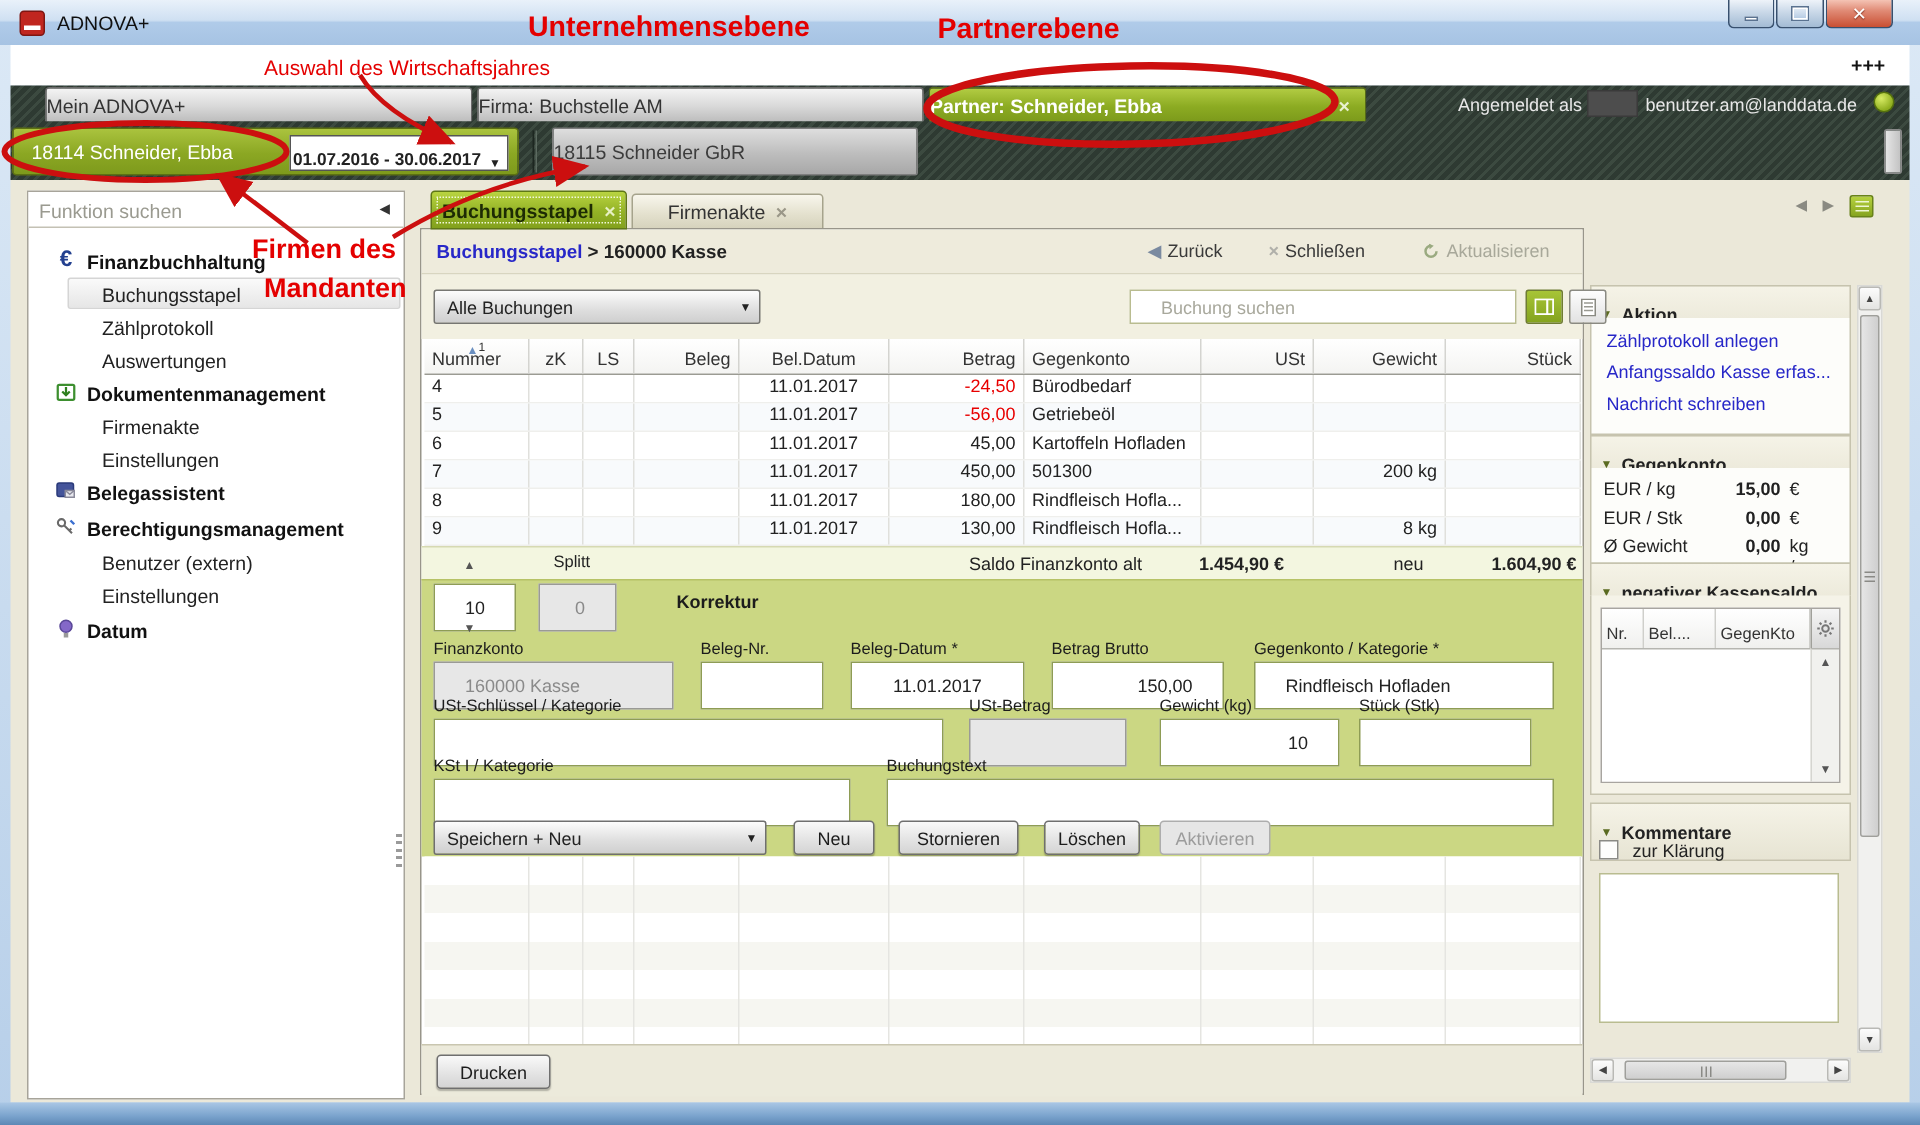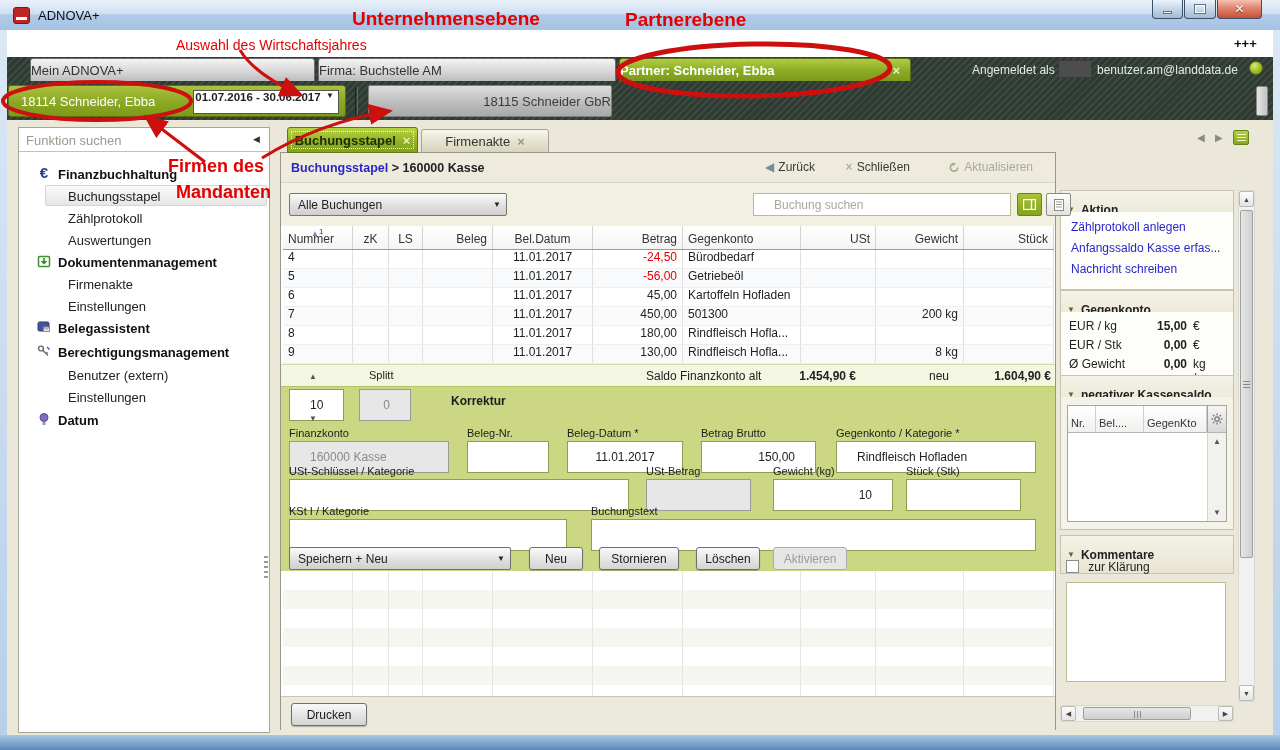--- a/index.html
+++ b/index.html
@@ -17,24 +17,24 @@
 .glyph-close{color:#fff;font-weight:bold;font-size:12px;text-shadow:0 1px 1px #7a2a1a}
 #menustrip{left:7px;top:30px;width:1266px;height:27px;background:#fff}
 #hatch{left:7px;top:57px;width:1266px;height:63px;background:repeating-linear-gradient(135deg,#3c4a40 0 2px,#2e3a32 2px 5px)}
 .ltab{top:58px;height:23px;border:1px solid #6a6a6a;border-bottom:none;border-radius:3px 3px 0 0;display:flex;align-items:center;justify-content:flex-start;font-size:13px}
 .ltab.gray{background:linear-gradient(#f4f4f4,#d8d8d8 55%,#bdbdbd);color:#333}
 .ltab.green{background:linear-gradient(#b2cc43,#8cab22 55%,#7c9a1b);color:#fff;font-weight:bold;border-color:#55691a}
 .ltab .x{position:absolute;right:10px;color:#e9f2cf;font-weight:bold}
 .loglabel{color:#e8e8e8;font-size:12px}
 #clientbox{left:8px;top:85px;width:338px;height:32px;background:linear-gradient(#aac33e,#8ba723 55%,#7e9a1c);border:1px solid #5c7013;border-radius:3px}
 #clientbox .name{position:absolute;left:12px;top:8px;color:#fff;font-size:13px}
-#datesel{position:absolute;right:6px;top:4px;width:146px;height:24px;background:#fff;border:1px solid #555;display:flex;align-items:flex-start}
+#datesel{position:absolute;right:6px;top:4px;width:146px;height:24px;background:#fff;border:1px solid #555;display:flex;align-items:flex-end}
 #datesel .v{flex:1;text-align:center;font-weight:bold;font-size:11.5px}
 #datesel .arr{width:16px;color:#222;font-size:8px;text-align:center}
-#companybtn{left:368px;top:85px;width:244px;height:32px;background:linear-gradient(#dedede,#bdbdbd 55%,#a8a8a8);border:1px solid #7e7e7e;border-radius:2px;display:flex;align-items:center;justify-content:flex-end;color:#3c3c3c;font-size:13px}
+#companybtn{left:368px;top:85px;width:244px;height:32px;background:linear-gradient(#dedede,#bdbdbd 55%,#a8a8a8);border:1px solid #7e7e7e;border-radius:2px;display:flex;align-items:center;justify-content:flex-start;color:#3c3c3c;font-size:13px}
 .vsep{left:355px;top:87px;width:3px;height:28px;border-left:1px solid #1d2620;border-right:1px solid #5c6a60}
 #ministrip{left:1256px;top:86px;width:12px;height:30px;background:linear-gradient(90deg,#e6e6e6,#c2c2c2);border:1px solid #8a8a8a;border-radius:2px}
 #workspace{left:7px;top:120px;width:1266px;height:615px;background:#ebe8d9}
 #bborder{left:0;top:735px;width:1280px;height:15px;background:linear-gradient(#aac7e5,#7aa3cd 60%,#5d88b5)}
 
 #sidebar{left:18px;top:127px;width:252px;height:606px;background:#fff;border:1px solid #a7a49a}
 #sb-search{position:absolute;left:0;top:0;width:250px;height:24px;background:#fff;border-bottom:1px solid #c4c1b4}
 #sb-search .ph{position:absolute;left:7px;top:5px;color:#9a9a90;font-size:13px}
 #sb-search .col{position:absolute;right:9px;top:6px;color:#333;font-size:9px}
 .titem{position:absolute;left:0;width:250px;height:21px;font-size:13px}

